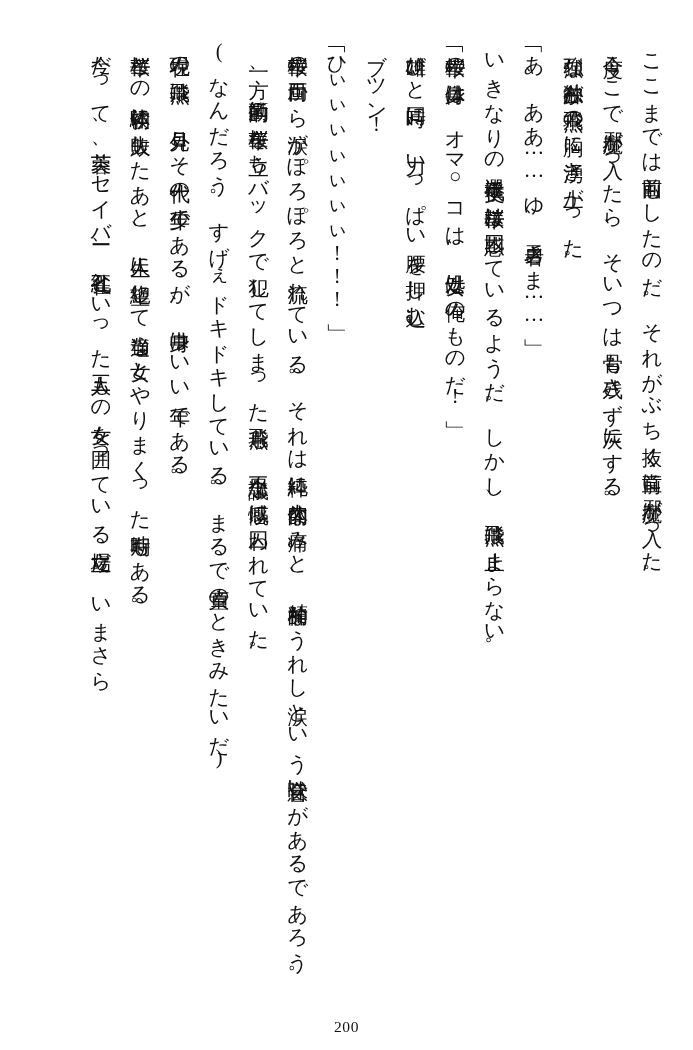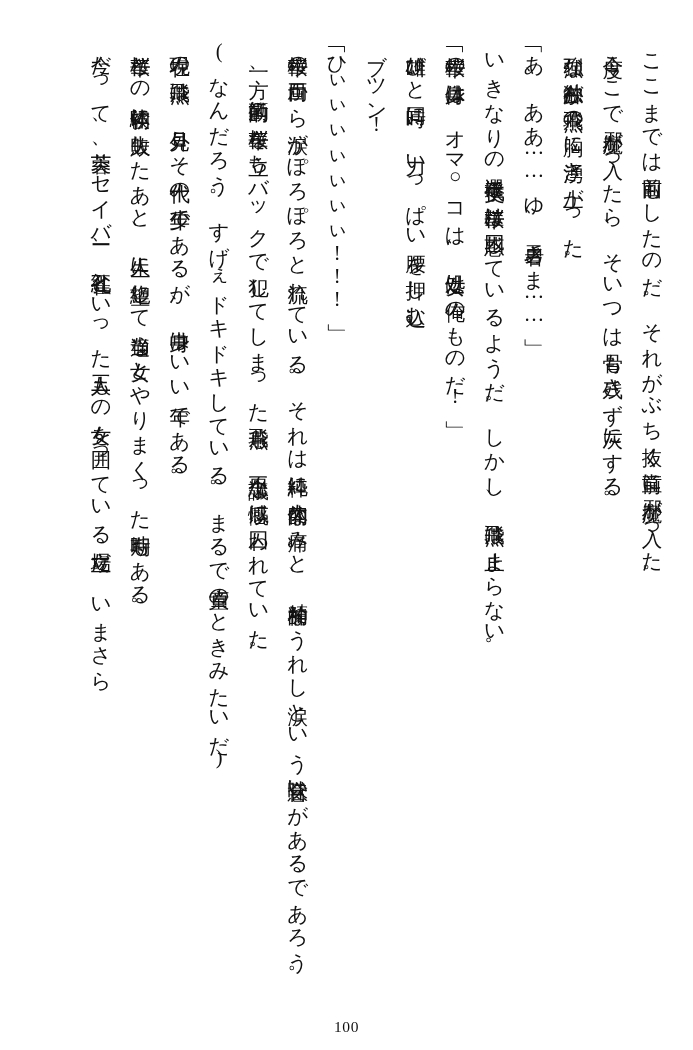--- a/index.html
+++ b/index.html
@@ -81,15 +81,15 @@
     <p>ブツン!</p>
     <p>「ひぃぃぃぃぃぃぃ!!!」</p>
     <p>桜華の両目から涙がぽろぽろと流れている。それは純粋に肉体的な痛みと、精神的なうれし涙という意味合いがあるであろう。</p>
     <p class="indent">一方、衝動的に桜華を立ちバックで犯してしまった飛燕も、不思議な感慨に囚われていた。</p>
     <p>(なんだろう。すげぇドキドキしている。まるで童貞のときみたいだ)</p>
     <p>現在の飛燕は、外見こそ十代の少年であるが、中身はいい年である。</p>
     <p>桜華との初体験に失敗したあと、人生に絶望して適当な女とやりまくった時期もある。</p>
     <p>今だって、芙蓉、セイバー、紅孔雀といった三人もの女を囲っている立場だ。いまさら</p>
   </div>
 
-  <div id="page-number">100</div>
+  <div id="page-number">200</div>
 
 </div>
 
 </body></html>

